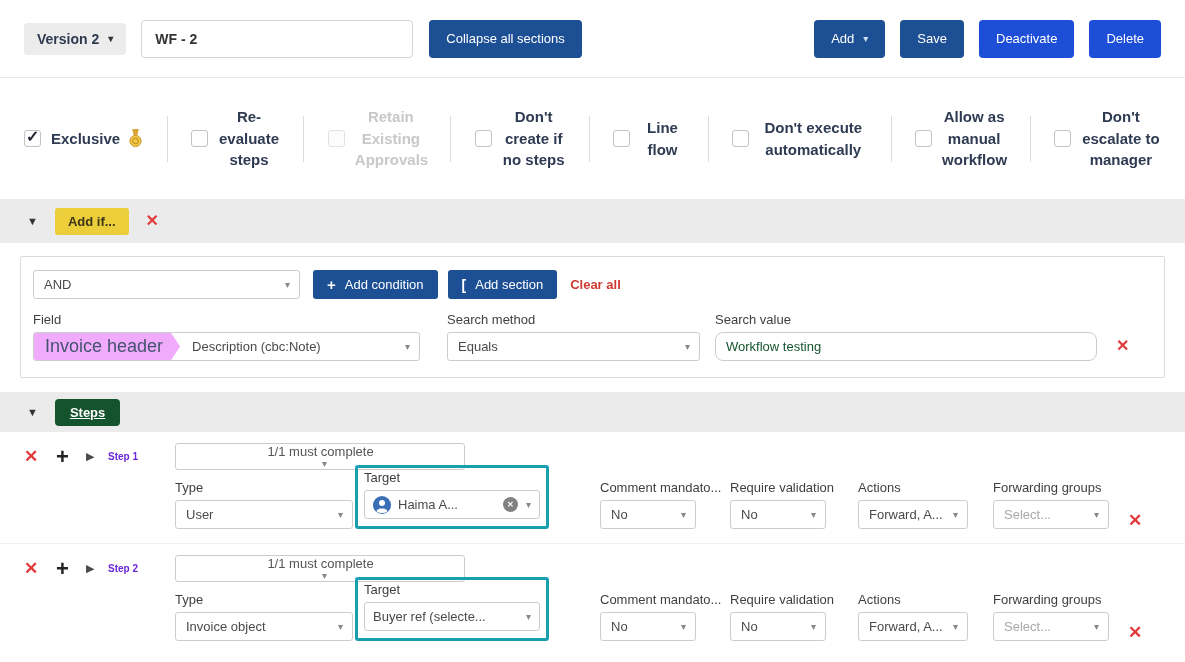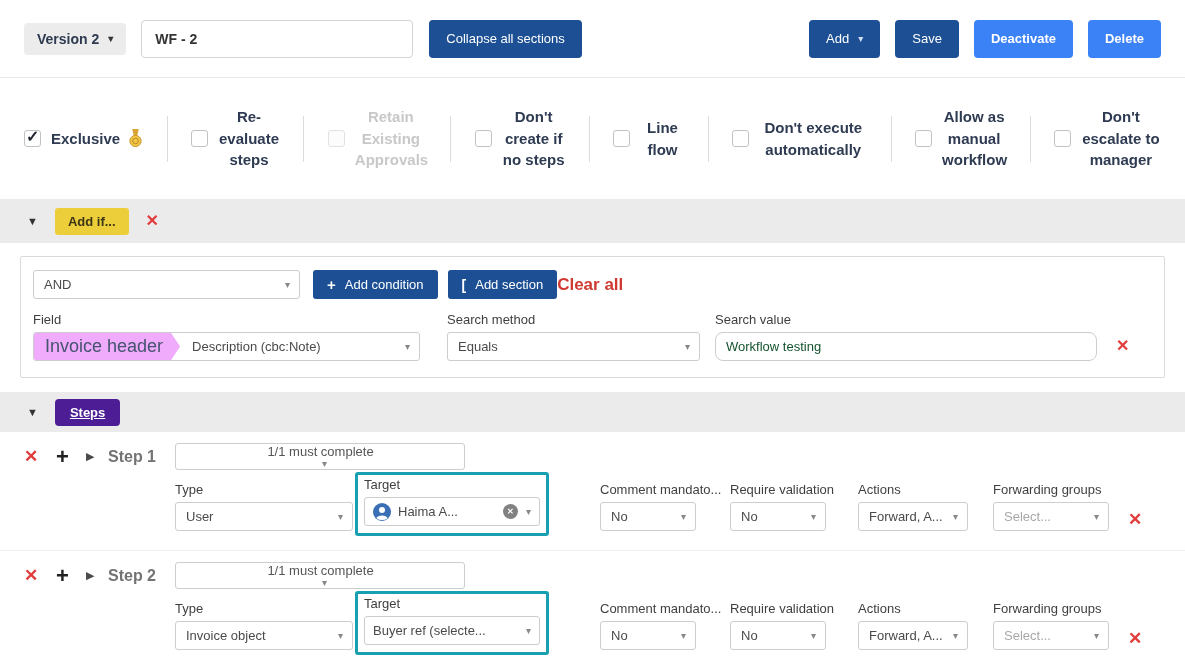--- a/index.html
+++ b/index.html
@@ -13,21 +13,21 @@
   .toolbar { display:flex; align-items:center; height:78px; padding:0 24px; border-bottom:1px solid #e8e8e8; }
   .version-select { display:flex; align-items:center; gap:9px; background:#ececec; border-radius:4px;
     padding:8px 13px; font-size:14px; font-weight:700; color:#2e3a50; cursor:pointer; }
   .caret { font-size:10px; color:#888; margin-left:8px; line-height:1; }
   .caret.dark { color:#333; margin-left:0; }
   .wf-name { width:272px; height:38px; border:1px solid #d4d4d4; border-radius:4px; margin-left:15px;
     padding:0 13px; font-size:14px; font-weight:700; color:#333; font-family:inherit; outline:none; }
   .btn { border:none; border-radius:4px; height:38px; padding:0 17px; font-size:13px;
     font-family:inherit; color:#fff; cursor:pointer; white-space:nowrap; }
   .btn-blue { background:#1c4f93; }
-  .btn-red { background:#3b82f6;font-weight:bold; }
+  .btn-red { background:#1d4ed8; }
   .collapse-btn { margin-left:16px;text-align:center; }
   .toolbar-spacer { flex:1; }
   .toolbar-right { display:flex; gap:15px; align-items:center; }
   .add-btn { display:flex; align-items:center; gap:9px; }
   .add-btn .caret { color:#cfe0f5; margin-left:0; }
 
   
   .flags { display:flex; align-items:center; justify-content:space-between; padding:16px 24px; min-height:121px; }
   .flag { display:flex; align-items:center; gap:10px; cursor:pointer; }
   .cb { width:17px; height:17px; min-width:17px; border:1px solid #c2c2c2; border-radius:3px;
@@ -40,36 +40,36 @@
   .lw60 { width:62px; } .lw70 { width:72px; } .lw64 { width:64px; } .lw38 { width:44px; }
   .lw105 { width:108px; } .lw78 { width:80px; }
   .flag-divider { width:1px; height:46px; background:#dcdcdc; }
   .award { margin-left:-2px; }
 
   
   .section-bar { display:flex; align-items:center; gap:17px; background:#ebebeb; padding:0 27px; height:44px; }
   .tri { font-size:11px; color:#333; cursor:pointer; }
   .badge-yellow { background:#ecce3a; border:none; border-radius:3px; padding:6px 13px; font-size:13px;
     font-weight:600; color:#3b3415; font-family:inherit; cursor:pointer; }
-  .badge-dark { background:#4c1d95; border-radius:4px; padding:6px 15px; font-size:13px; font-weight:700; color:#fff;text-decoration:underline; }
+  .badge-dark { background:#14532d; border-radius:4px; padding:6px 15px; font-size:13px; font-weight:700; color:#fff;text-decoration:underline; }
   .x-icon { color:#e23d3d; font-weight:700; font-size:16px; cursor:pointer; line-height:1; }
 
   
   .cond-box { border:1px solid #dadada; border-radius:2px; margin:13px 20px 14px; padding:13px 12px 16px; }
   .cond-row1 { display:flex; align-items:center; }
   .sel { display:flex; align-items:center; border:1px solid #cdcdcd; border-radius:3px; background:#fff;
     height:29px; padding:0 9px 0 10px; font-size:13px; color:#4a4a4a; cursor:pointer; }
   .sel-text { flex:1; white-space:nowrap; overflow:hidden; text-overflow:ellipsis; }
   .and-select { width:267px; }
   .btn-sm { height:29px; display:flex; align-items:center; gap:9px; padding:0 14px; font-size:13px; border-radius:3px; }
   .add-cond-btn { margin-left:13px; }
   .add-sec-btn { margin-left:10px; }
   .plus-white { font-size:15px; font-weight:700; line-height:1; }
   .bracket-ic { font-size:14px; font-weight:700; line-height:1; }
-  .clear-all { color:#cf3b32; font-size:17px; font-weight:700; cursor:pointer; }
+  .clear-all { margin-left:13px; color:#cf3b32; font-size:13px; font-weight:700; cursor:pointer; }
   .cond-row2 { display:flex; align-items:flex-start; margin-top:13px; }
   .col-label { font-size:13px; color:#3f3f3f; margin-bottom:5px; white-space:nowrap; }
   .field-col { width:387px; }
   .method-col { width:253px; margin-left:27px; }
   .value-col { width:382px; margin-left:15px; }
   .field-composite { padding:0; overflow:hidden; }
   .field-chip { background:#f0abfc; color:#44536e; font-size:18px; height:100%; display:flex; align-items:center;
     padding:0 17px 0 11px;
     clip-path:polygon(0 0, calc(100% - 9px) 0, 100% 50%, calc(100% - 9px) 100%, 0 100%); }
   .field-name { margin-left:12px; }
@@ -79,23 +79,23 @@
   .cond-x { margin-left:19px; margin-top:26px; }
 
   
   .steps-bar { height:40px; }
   .step { padding:11px 24px 14px; border-bottom:1px solid #f0f0f0; }
   .step:last-child { border-bottom:none; }
   .step-head { display:flex; align-items:center; }
   .step-head .x-icon { width:20px; font-size:17px; }
   .plus-icon { font-size:22px; font-weight:700; color:#222; margin-left:12px; width:20px; cursor:pointer; line-height:1; }
   .play-icon { font-size:11px; color:#4a4a4a; margin-left:10px; width:16px; cursor:pointer; }
-  .step-name { font-size:16px; font-weight:700; color:#737373; margin-left:6px; width:55px; white-space:nowrap; }
+  .step-name { font-size:10px; font-weight:700; color:#6d28d9; margin-left:6px; width:55px; white-space:nowrap; }
   .completion-sel { width:290px; height:27px; color:#555; margin-left:12px;flex-direction:column; }
-  .step-cols { display:flex; align-items:center; padding-left:151px; margin-top:7px; }
+  .step-cols { display:flex; align-items:flex-end; padding-left:151px; }
   .col-type { width:178px; }
   .col-type .sel, .col-comment .sel, .col-require .sel, .col-actions .sel, .col-forward .sel { width:100%; }
   .target-box { margin:-5px 0 0 2px; border:3px solid #18a0b0; border-radius:3px; padding:2px 6px 7px; }
   .target-sel { width:176px; padding:0 8px; }
   .col-comment { width:96px; margin-left:51px; }
   .col-require { width:96px; margin-left:34px; }
   .col-actions { width:110px; margin-left:32px; }
   .col-forward { width:116px; margin-left:25px; }
   .placeholder { color:#a8a8a8; }
   .step-row-x { margin-left:19px; margin-top:26px; font-size:17px; }

